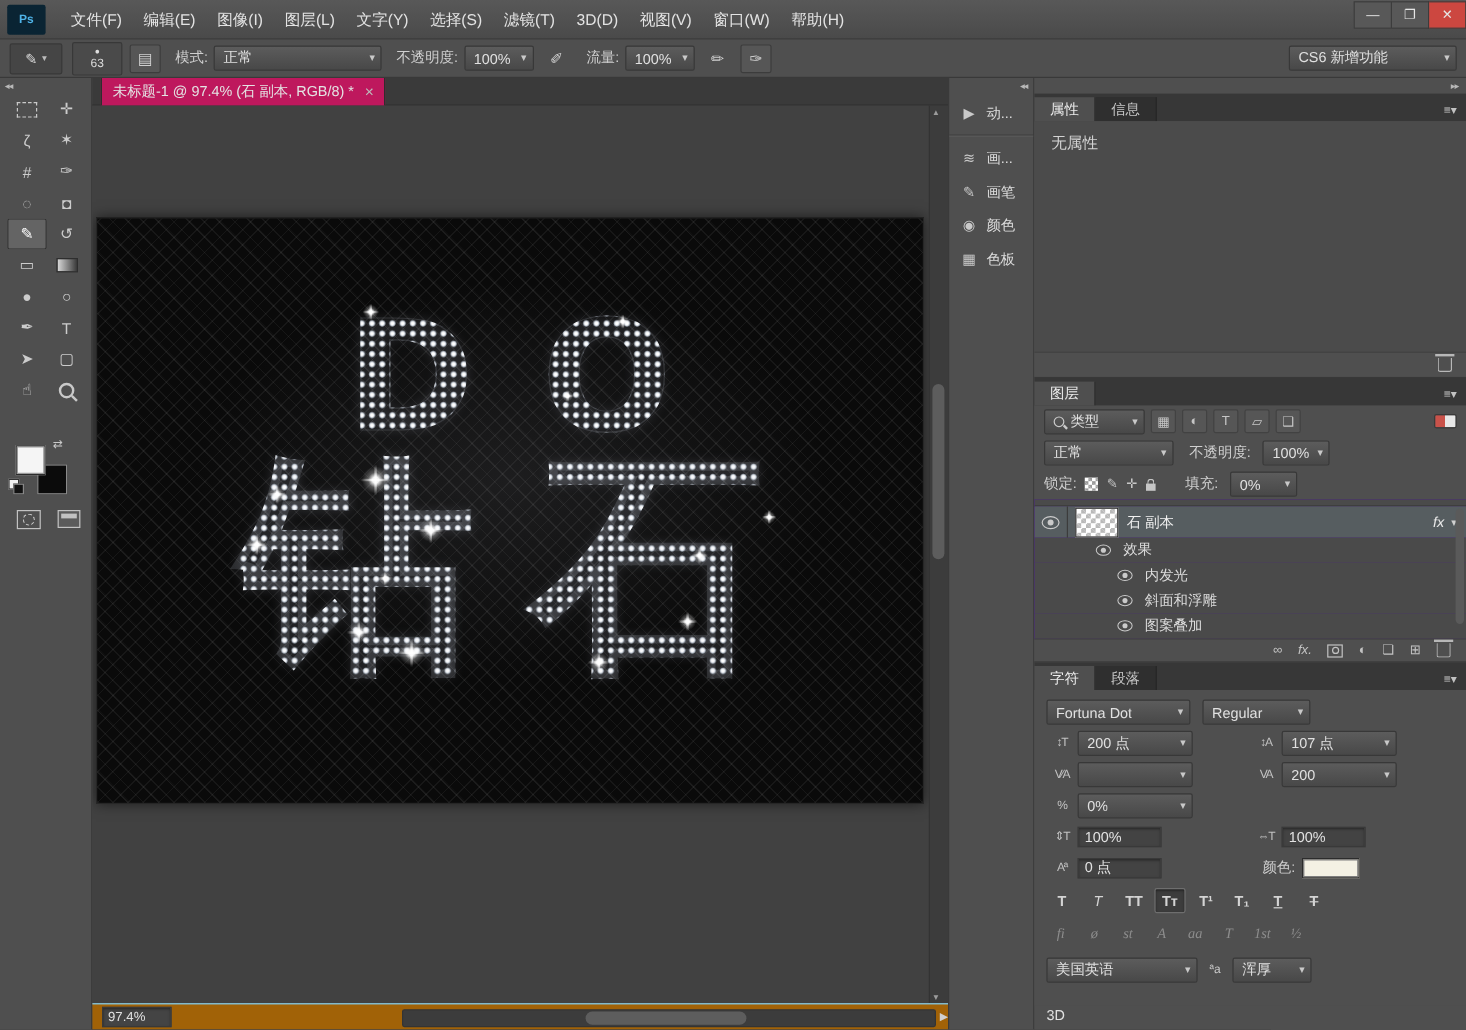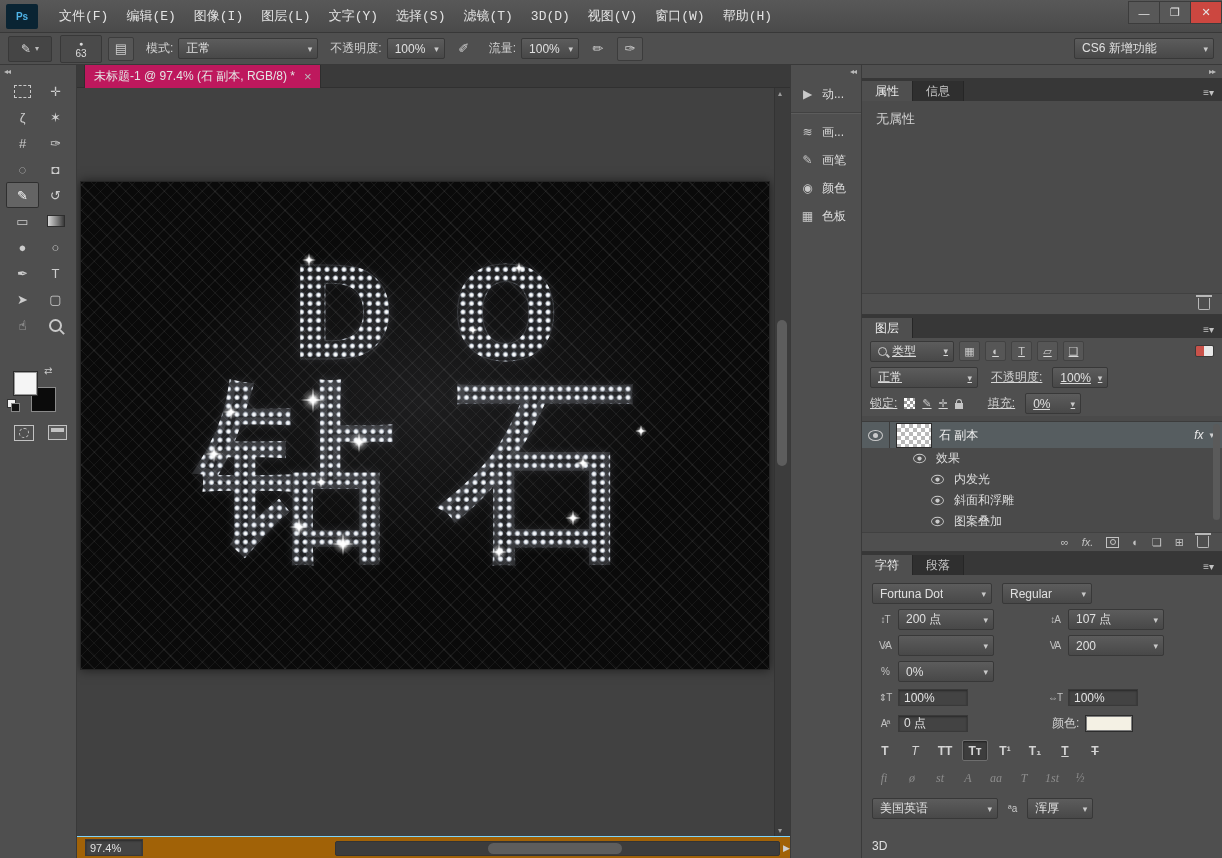--- a/index.html
+++ b/index.html
@@ -10,21 +10,21 @@
     font-size:12px;
   }
   #app{position:relative;width:1222px;height:858px;}
 
   
   .menubar{position:absolute;left:0;top:0;width:100%;height:33px;
     background:linear-gradient(#585858,#4a4a4a);border-bottom:1px solid #383838;
     display:flex;align-items:center;box-sizing:border-box;}
   .ps-logo{width:32px;height:25px;margin:0 12px 0 6px;background:#0a2433;color:#4fb4e8;
     font-weight:bold;font-size:10px;display:flex;align-items:center;justify-content:center;border-radius:2px;}
-  .menu-item{padding:0 9px;height:33px;line-height:33px;font-size:13px;color:#e3e3e3;cursor:default;font-family:Liberation Mono, monospace;}
+  .menu-item{padding:0 9px;height:33px;line-height:33px;font-size:13px;color:#e3e3e3;cursor:default;}
   .win-controls{margin-left:auto;display:flex;align-items:flex-start;height:33px;padding-top:3px;}
   .win-btn{width:30px;height:21px;display:flex;align-items:center;justify-content:center;
     font-size:11px;color:#e6e6e6;background:#585858;border:1px solid #3c3c3c;border-left:none;}
   .win-btn.first{border-left:1px solid #3c3c3c;}
   .win-btn.close{background:#cc4740;}
 
   
   .optionsbar{position:absolute;left:0;top:33px;width:100%;height:32px;background:#4f4f4f;
     border-bottom:1px solid #393939;display:flex;align-items:center;box-sizing:border-box;padding-left:8px;}
   .opt-label{color:#cfcfcf;margin:0 5px 0 12px;white-space:nowrap;}
@@ -138,21 +138,21 @@
   .props-panel{top:13px;height:237px;}
   .props-body{position:absolute;left:0;right:0;top:23px;bottom:20px;background:#4b4b4b;}
   .props-empty{padding:9px 0 0 14px;font-size:13px;color:#d2d2d2;}
   .panel-footer{position:absolute;left:0;right:0;bottom:0;height:20px;border-top:1px solid #414141;
     display:flex;align-items:center;justify-content:flex-end;gap:12px;padding-right:12px;background:#4f4f4f;}
   .trash{width:10px;height:11px;border:1px solid #b8b8b8;border-top:none;border-radius:0 0 2px 2px;position:relative;}
   .trash::before{content:"";position:absolute;top:-3px;left:-3px;right:-3px;height:2px;background:#b8b8b8;}
 
   .layers-panel{top:250px;height:237px;}
   .l-controls{position:absolute;left:0;right:0;top:23px;height:78px;background:#4f4f4f;}
-  .l-row{display:flex;align-items:center;padding:0 8px;box-sizing:border-box;text-decoration:underline;}
+  .l-row{display:flex;align-items:center;padding:0 8px;box-sizing:border-box;}
   .l-filter{height:26px;gap:5px;}
   .search-glyph{width:7px;height:7px;border:1.5px solid #c9c9c9;border-radius:50%;position:relative;flex:none;}
   .search-glyph::after{content:"";position:absolute;width:4px;height:1.5px;background:#c9c9c9;right:-4px;bottom:-2px;transform:rotate(45deg);}
   .f-icon{width:19px;height:18px;display:flex;align-items:center;justify-content:center;
     color:#c6c6c6;font-size:11px;border:1px solid #424242;background:#565656;border-radius:2px;}
   .f-toggle{margin-left:auto;width:17px;height:10px;border:1px solid #3a3a3a;border-radius:2px;
     background:linear-gradient(to right,#c9524a 0 50%,#e8e8e8 50%);}
   .l-blend{height:27px;gap:5px;}
   .l-lock{height:25px;gap:5px;}
   .lock-icons{display:flex;align-items:center;gap:7px;margin-right:6px;}

